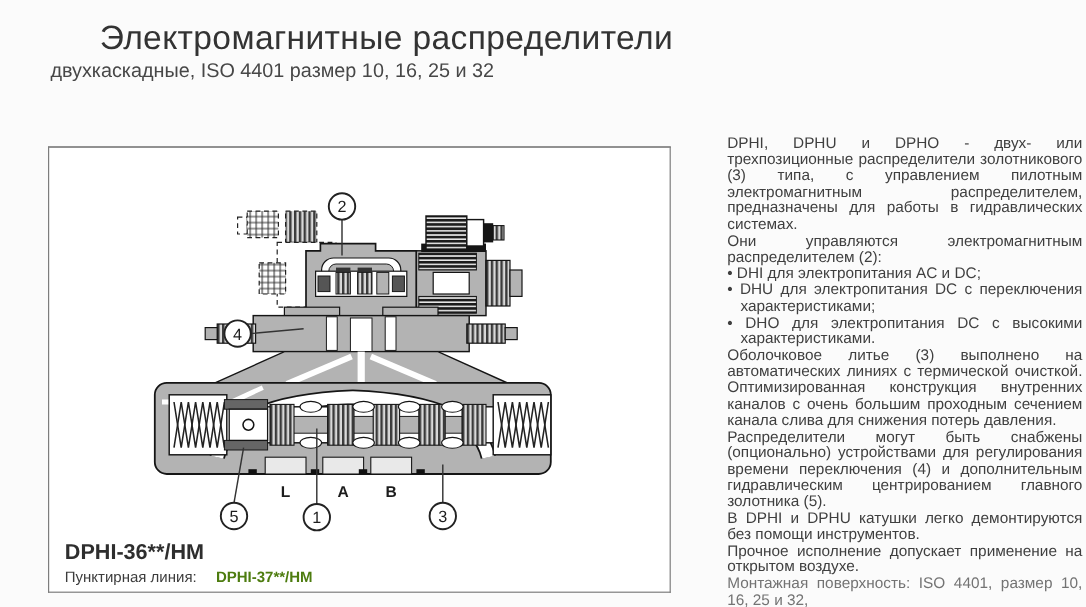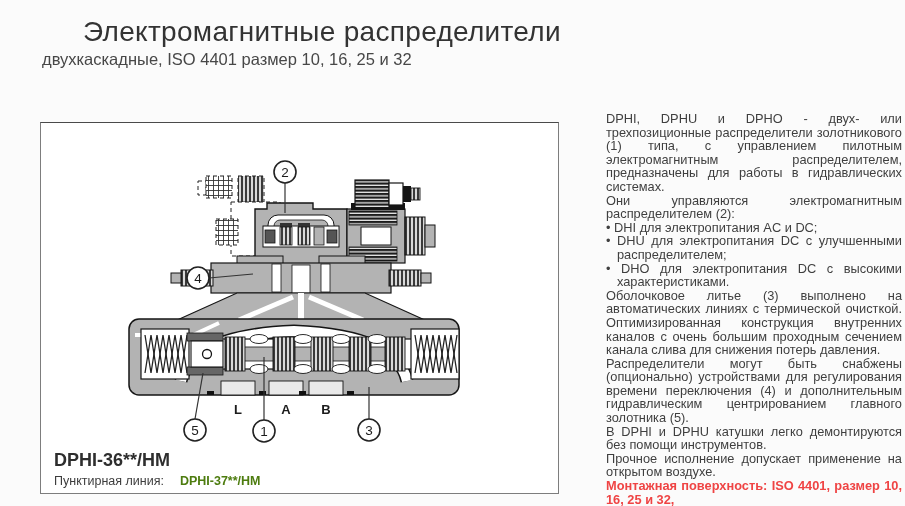--- a/index.html
+++ b/index.html
@@ -28,21 +28,21 @@
   .cap2 .val{font-weight:700;color:#4d7c0f;padding-left:12px;}
   
   .desc{
     position:absolute;left:606px;top:112px;width:296px;
     font-size:12.8px;line-height:13.6px;text-align:justify;color:#3f3f3f;
   }
   .desc p{margin:0;}
   .desc ul{margin:0;padding:0;list-style:none;}
   .desc li{padding-left:11px;text-indent:-11px;}
   .desc li::before{content:"\2022\00a0";}
-  .desc .spec{font-weight:700;color:#ef4444;}
+  .desc .spec{font-weight:400;color:#737373;}
 </style>
 </head>
 <body>
 
 <div class="header">
   <h1 class="title">Электромагнитные распределители</h1>
   <p class="subnote">двухкаскадные, ISO 4401 размер 10, 16, 25 и 32</p>
 </div>
 
 <div class="figure-box">
@@ -208,25 +208,25 @@
     </g>
   </svg>
 
   <div class="cap1">DPHI-36**/HM</div>
   <div class="cap2">
     <span class="lbl">Пунктирная линия:</span><span class="val">DPHI-37**/HM</span>
   </div>
 </div>
 
 <div class="desc">
-  <p>DPHI, DPHU и DPHO - двух- или трехпозиционные распределители золотникового (1) типа, с управлением пилотным электромагнитным распределителем, предназначены для работы в гидравлических системах.</p>
+  <p>DPHI, DPHU и DPHO - двух- или трехпозиционные распределители золотникового (3) типа, с управлением пилотным электромагнитным распределителем, предназначены для работы в гидравлических системах.</p>
   <p>Они управляются электромагнитным распределителем (2):</p>
   <ul>
     <li>DHI для электропитания AC и DC;</li>
-    <li>DHU для электропитания DC с улучшенными распределителем;</li>
+    <li>DHU для электропитания DC с переключения характеристиками;</li>
     <li>DHO для электропитания DC с высокими характеристиками.</li>
   </ul>
   <p>Оболочковое литье (3) выполнено на автоматических линиях с термической очисткой. Оптимизированная конструкция внутренних каналов с очень большим проходным сечением канала слива для снижения потерь давления.</p>
   <p>Распределители могут быть снабжены (опционально) устройствами для регулирования времени переключения (4) и дополнительным гидравлическим центрированием главного золотника (5).</p>
   <p>В DPHI и DPHU катушки легко демонтируются без помощи инструментов.</p>
   <p>Прочное исполнение допускает применение на открытом воздухе.</p>
   <p class="spec">Монтажная поверхность: ISO 4401, размер 10, 16, 25 и 32,</p>
 
 </div>
 

